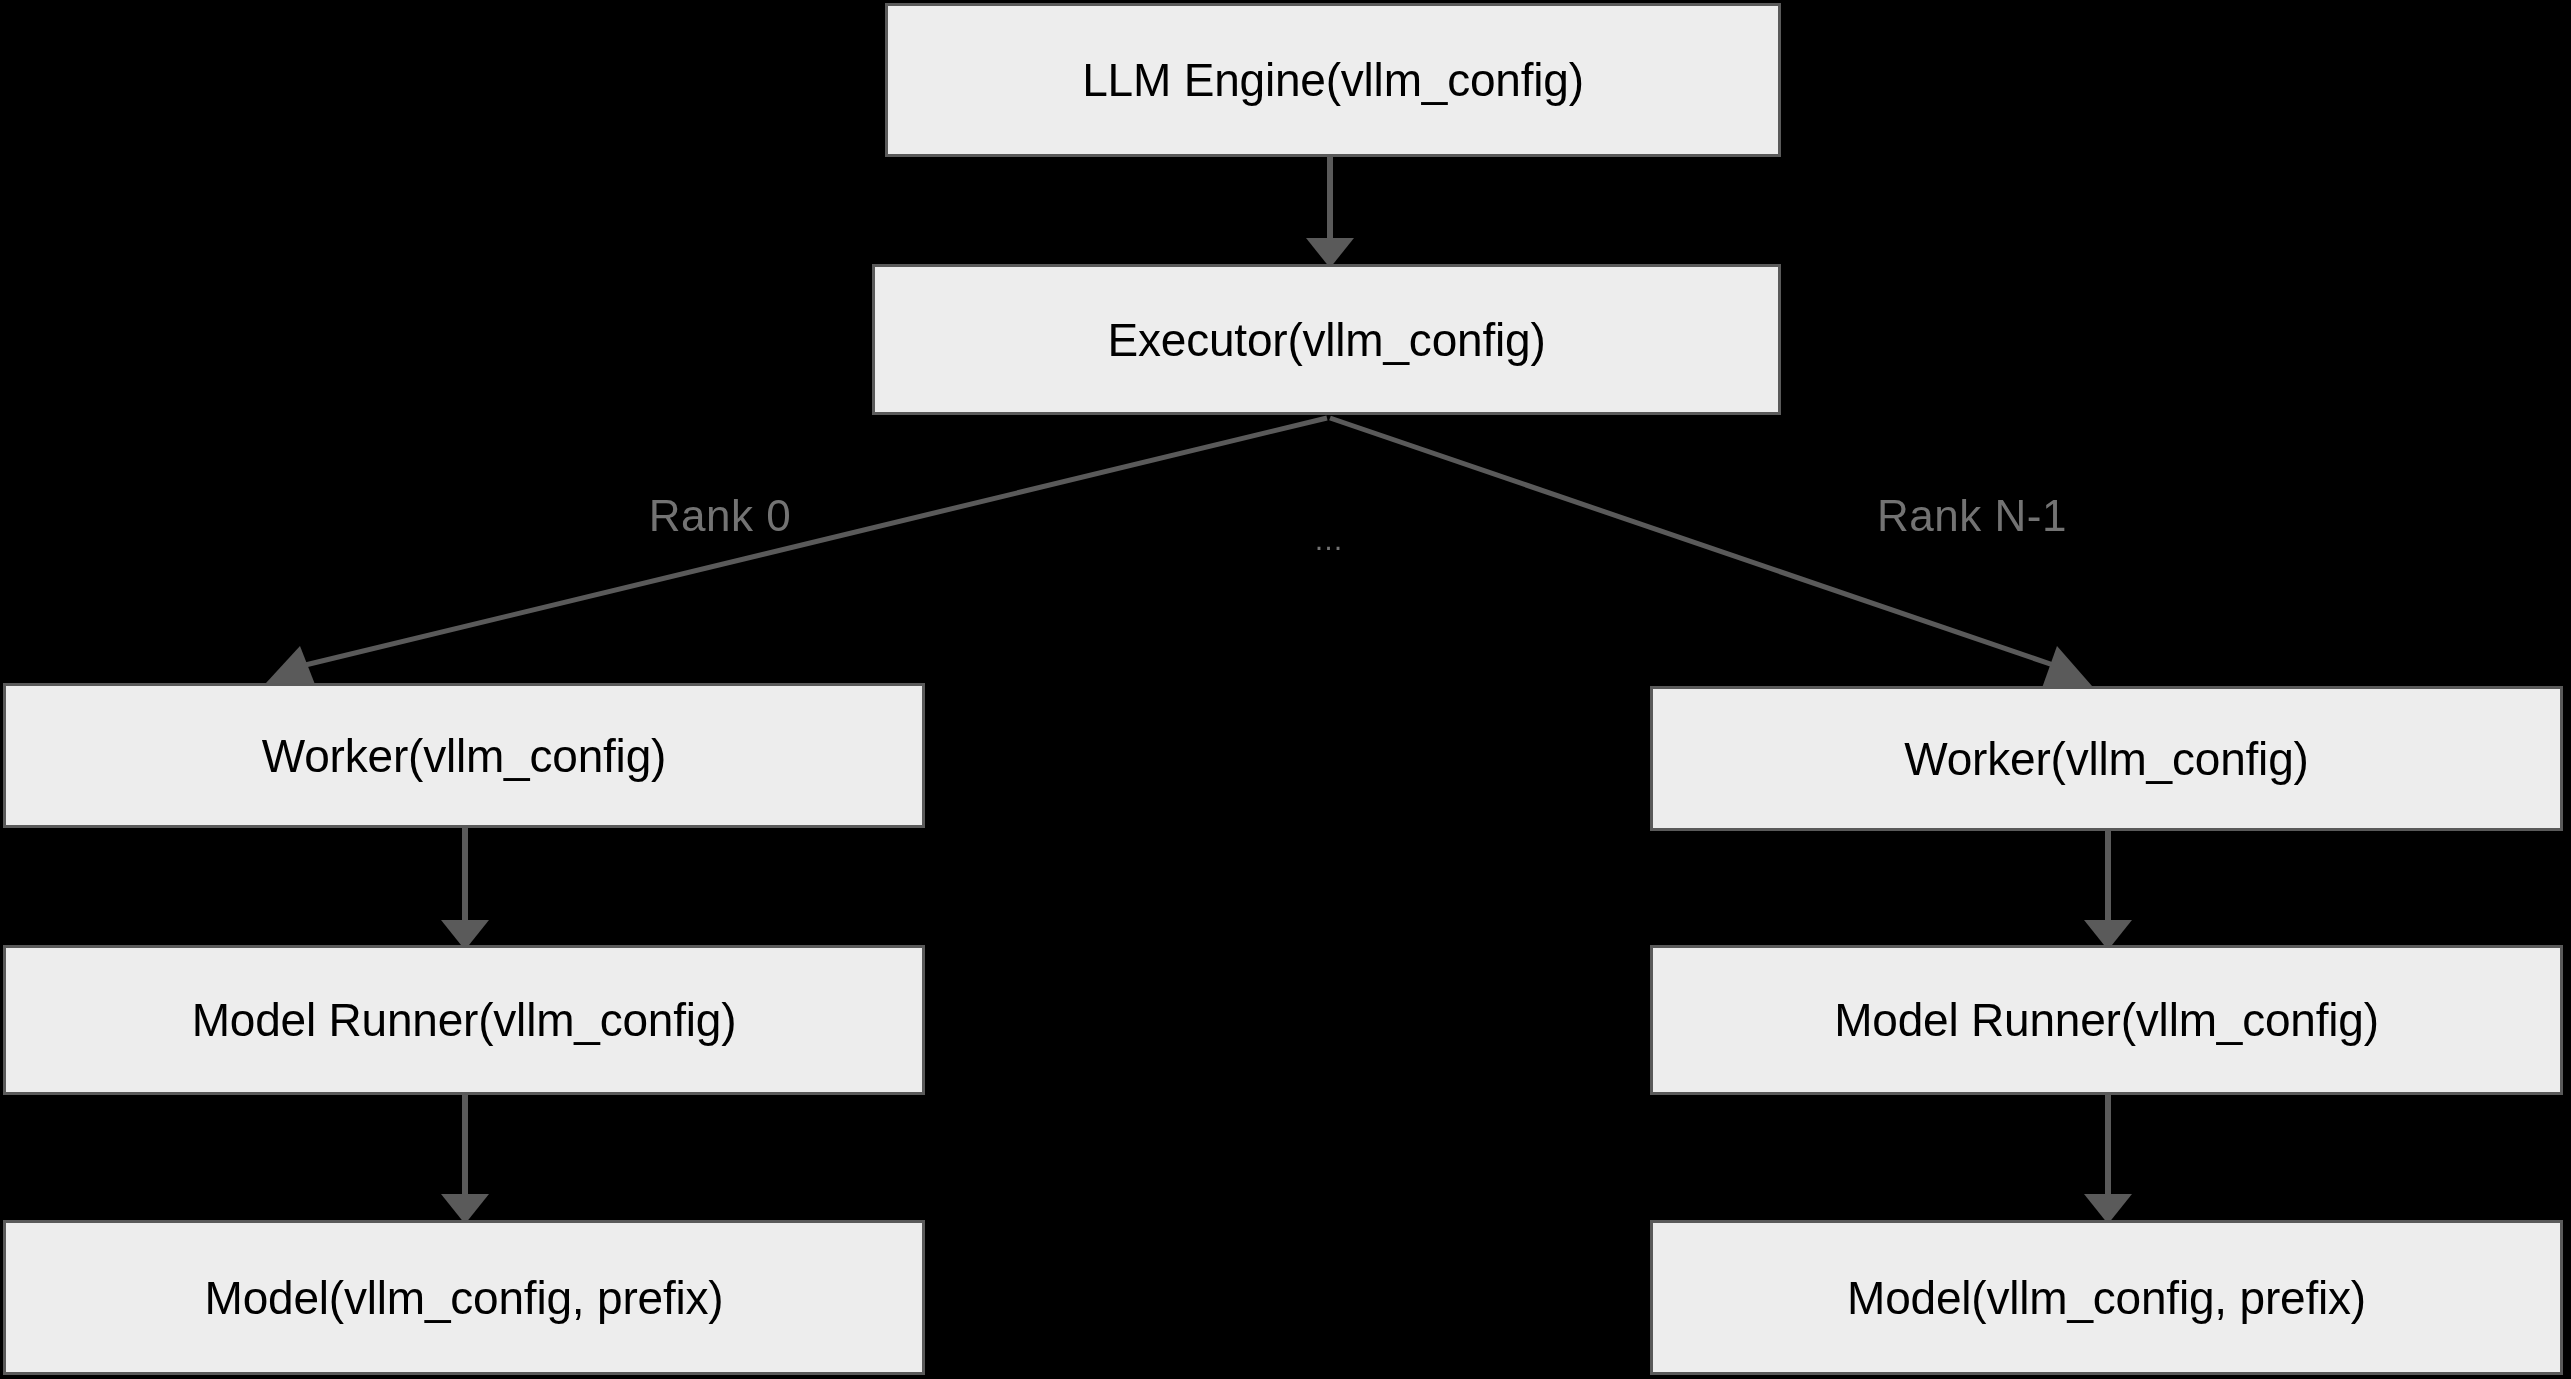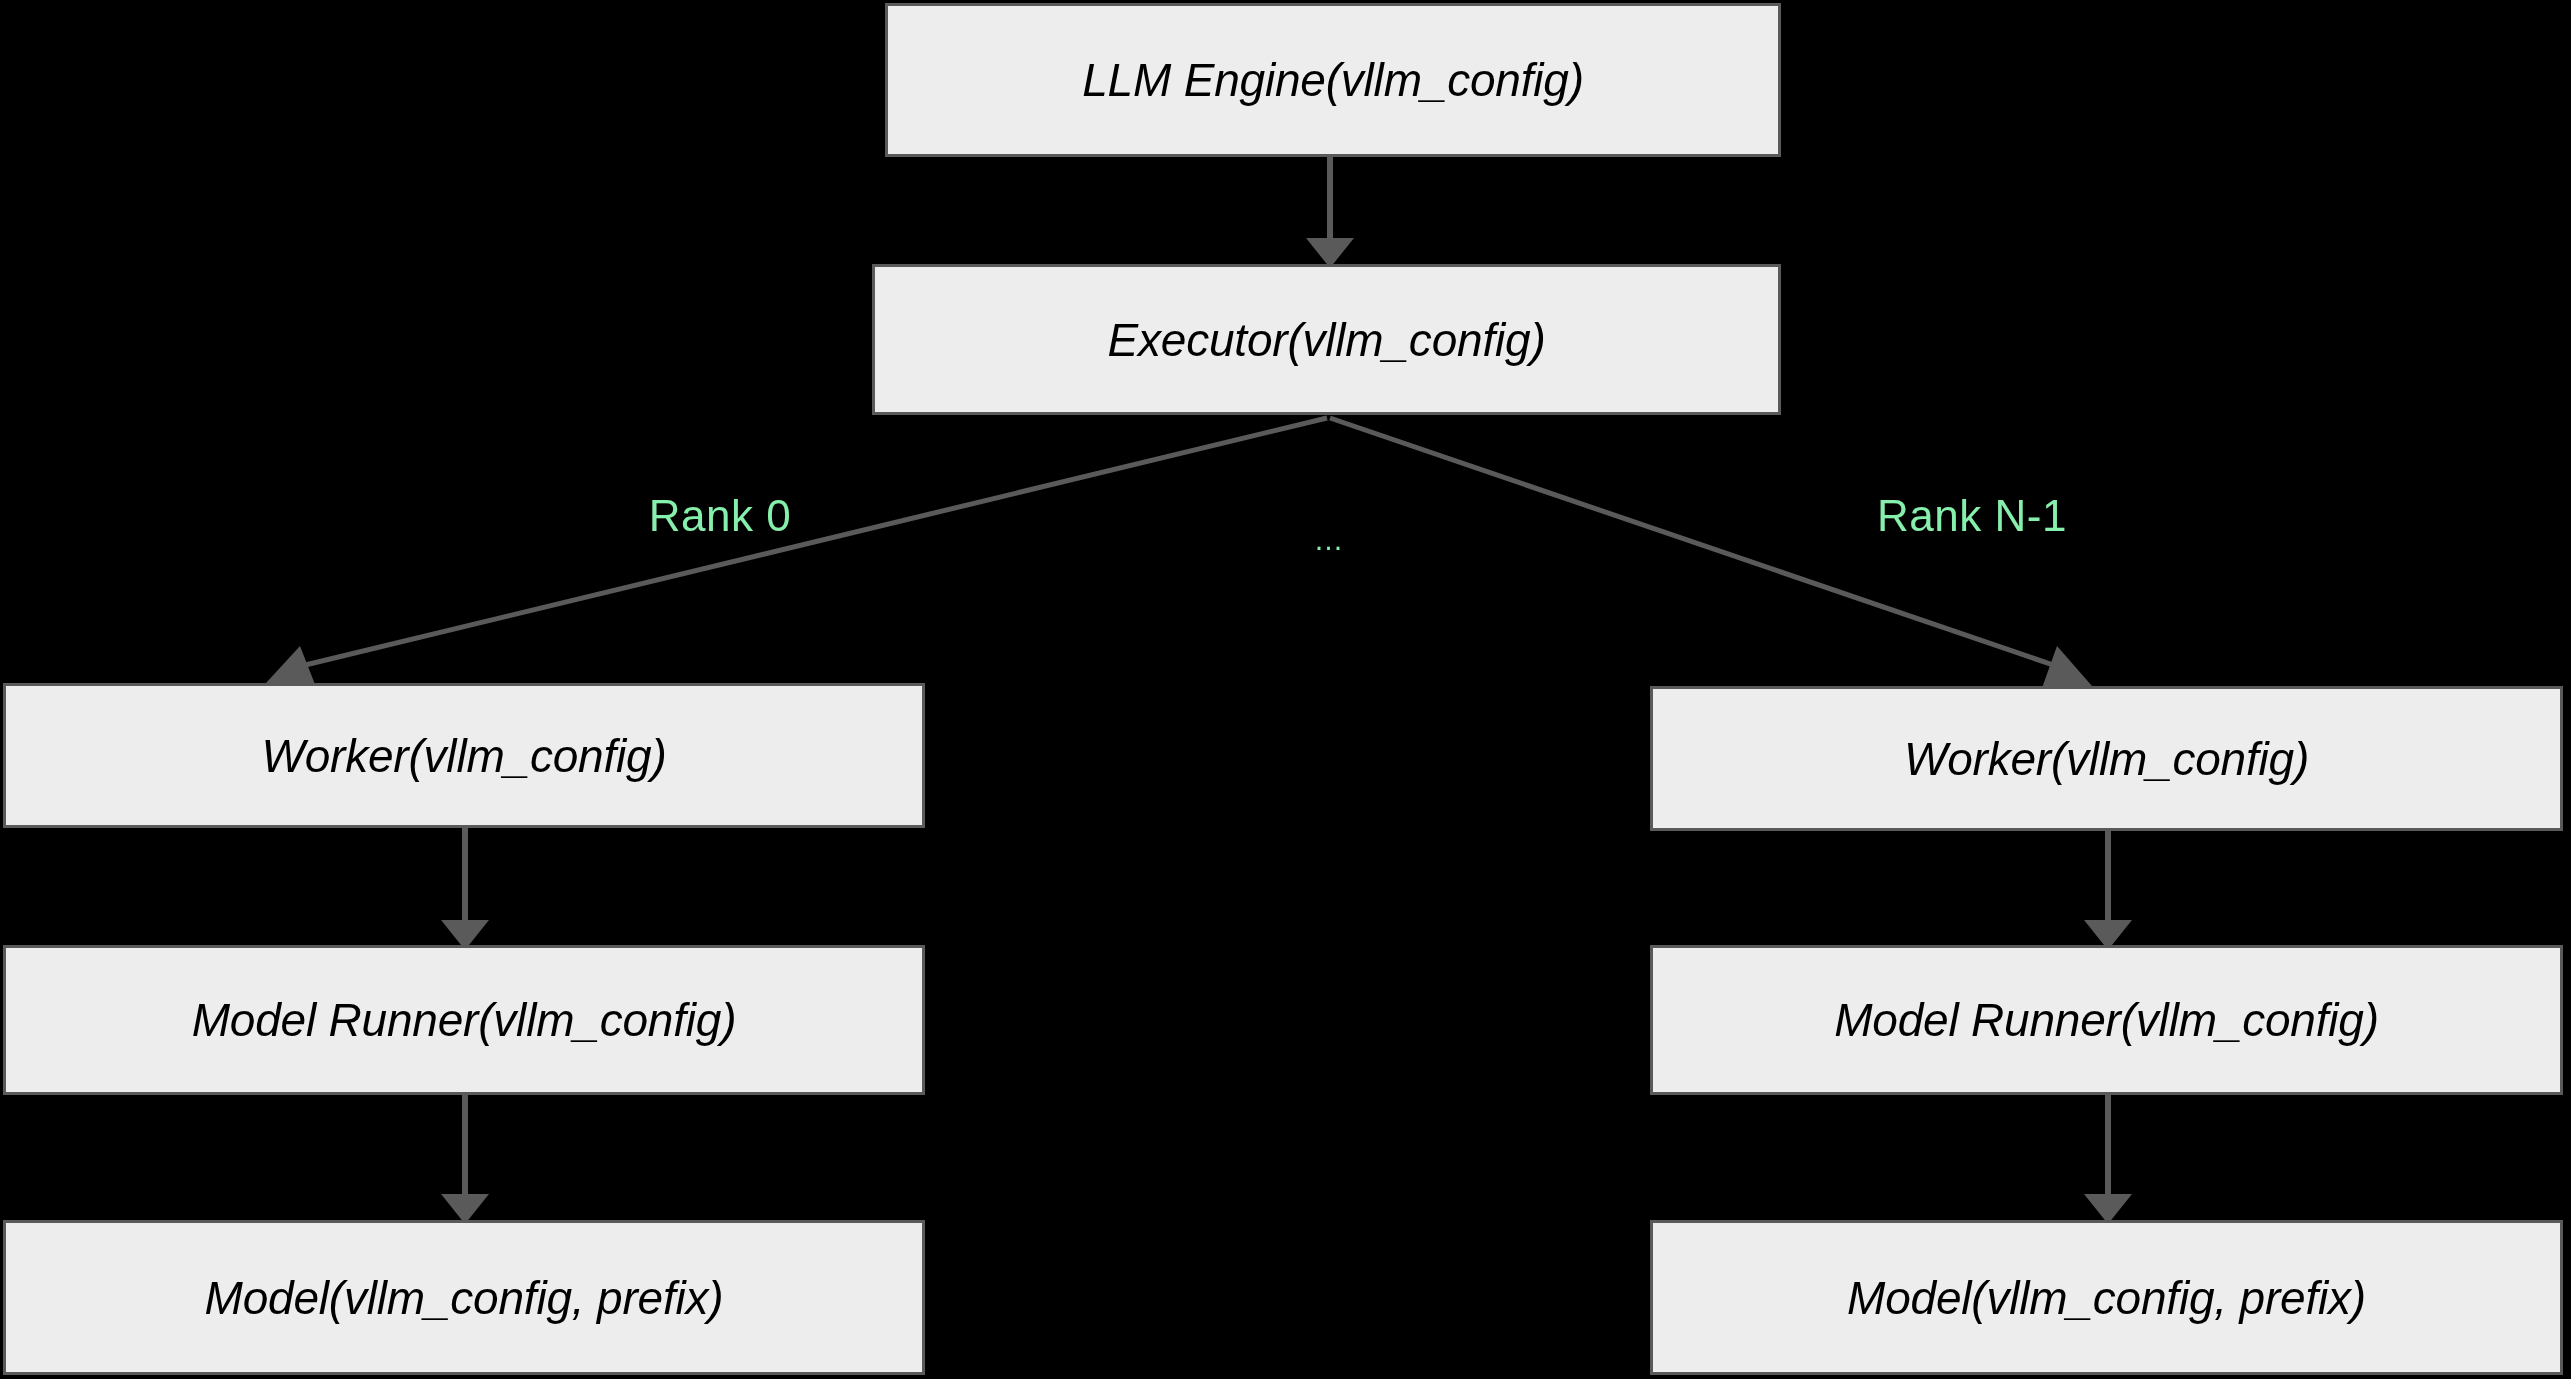--- a/index.html
+++ b/index.html
@@ -29,38 +29,37 @@
     color: #000000;
     font-family: "Liberation Sans", sans-serif;
     font-size: 46px;
     font-weight: 400;
     letter-spacing: -0.2px;
     white-space: nowrap;
   }
   .node-label {
     display: block;
     line-height: 1;
-    font-style: italic;
   }
   
   #node-llm-engine   { left: 885px;  top: 3px;    width: 896px; height: 154px; }
   #node-executor     { left: 872px;  top: 264px;  width: 909px; height: 151px; justify-content: center; }
 
   #node-worker-0     { left: 3px;    top: 683px;  width: 922px; height: 145px; }
   #node-runner-0     { left: 3px;    top: 945px;  width: 922px; height: 150px; }
   #node-model-0      { left: 3px;    top: 1220px; width: 922px; height: 155px; }
 
   #node-worker-n     { left: 1650px; top: 686px;  width: 913px; height: 145px; }
   #node-runner-n     { left: 1650px; top: 945px;  width: 913px; height: 150px; }
   #node-model-n      { left: 1650px; top: 1220px; width: 913px; height: 155px; }
 
   
   .edge-label {
     position: absolute;
-    color: #86efac;
+    color: #737373;
     font-family: "Liberation Sans", sans-serif;
     font-size: 44px;
     font-weight: 400;
     white-space: nowrap;
     transform: translate(-50%, -50%);
     letter-spacing: 0.5px;
   }
   #label-rank-0   { left: 720px;  top: 516px; }
   #label-rank-n   { left: 1972px; top: 516px; }
   #label-ellipsis { left: 1329px; top: 540px; font-size: 30px; letter-spacing: 1px; }

